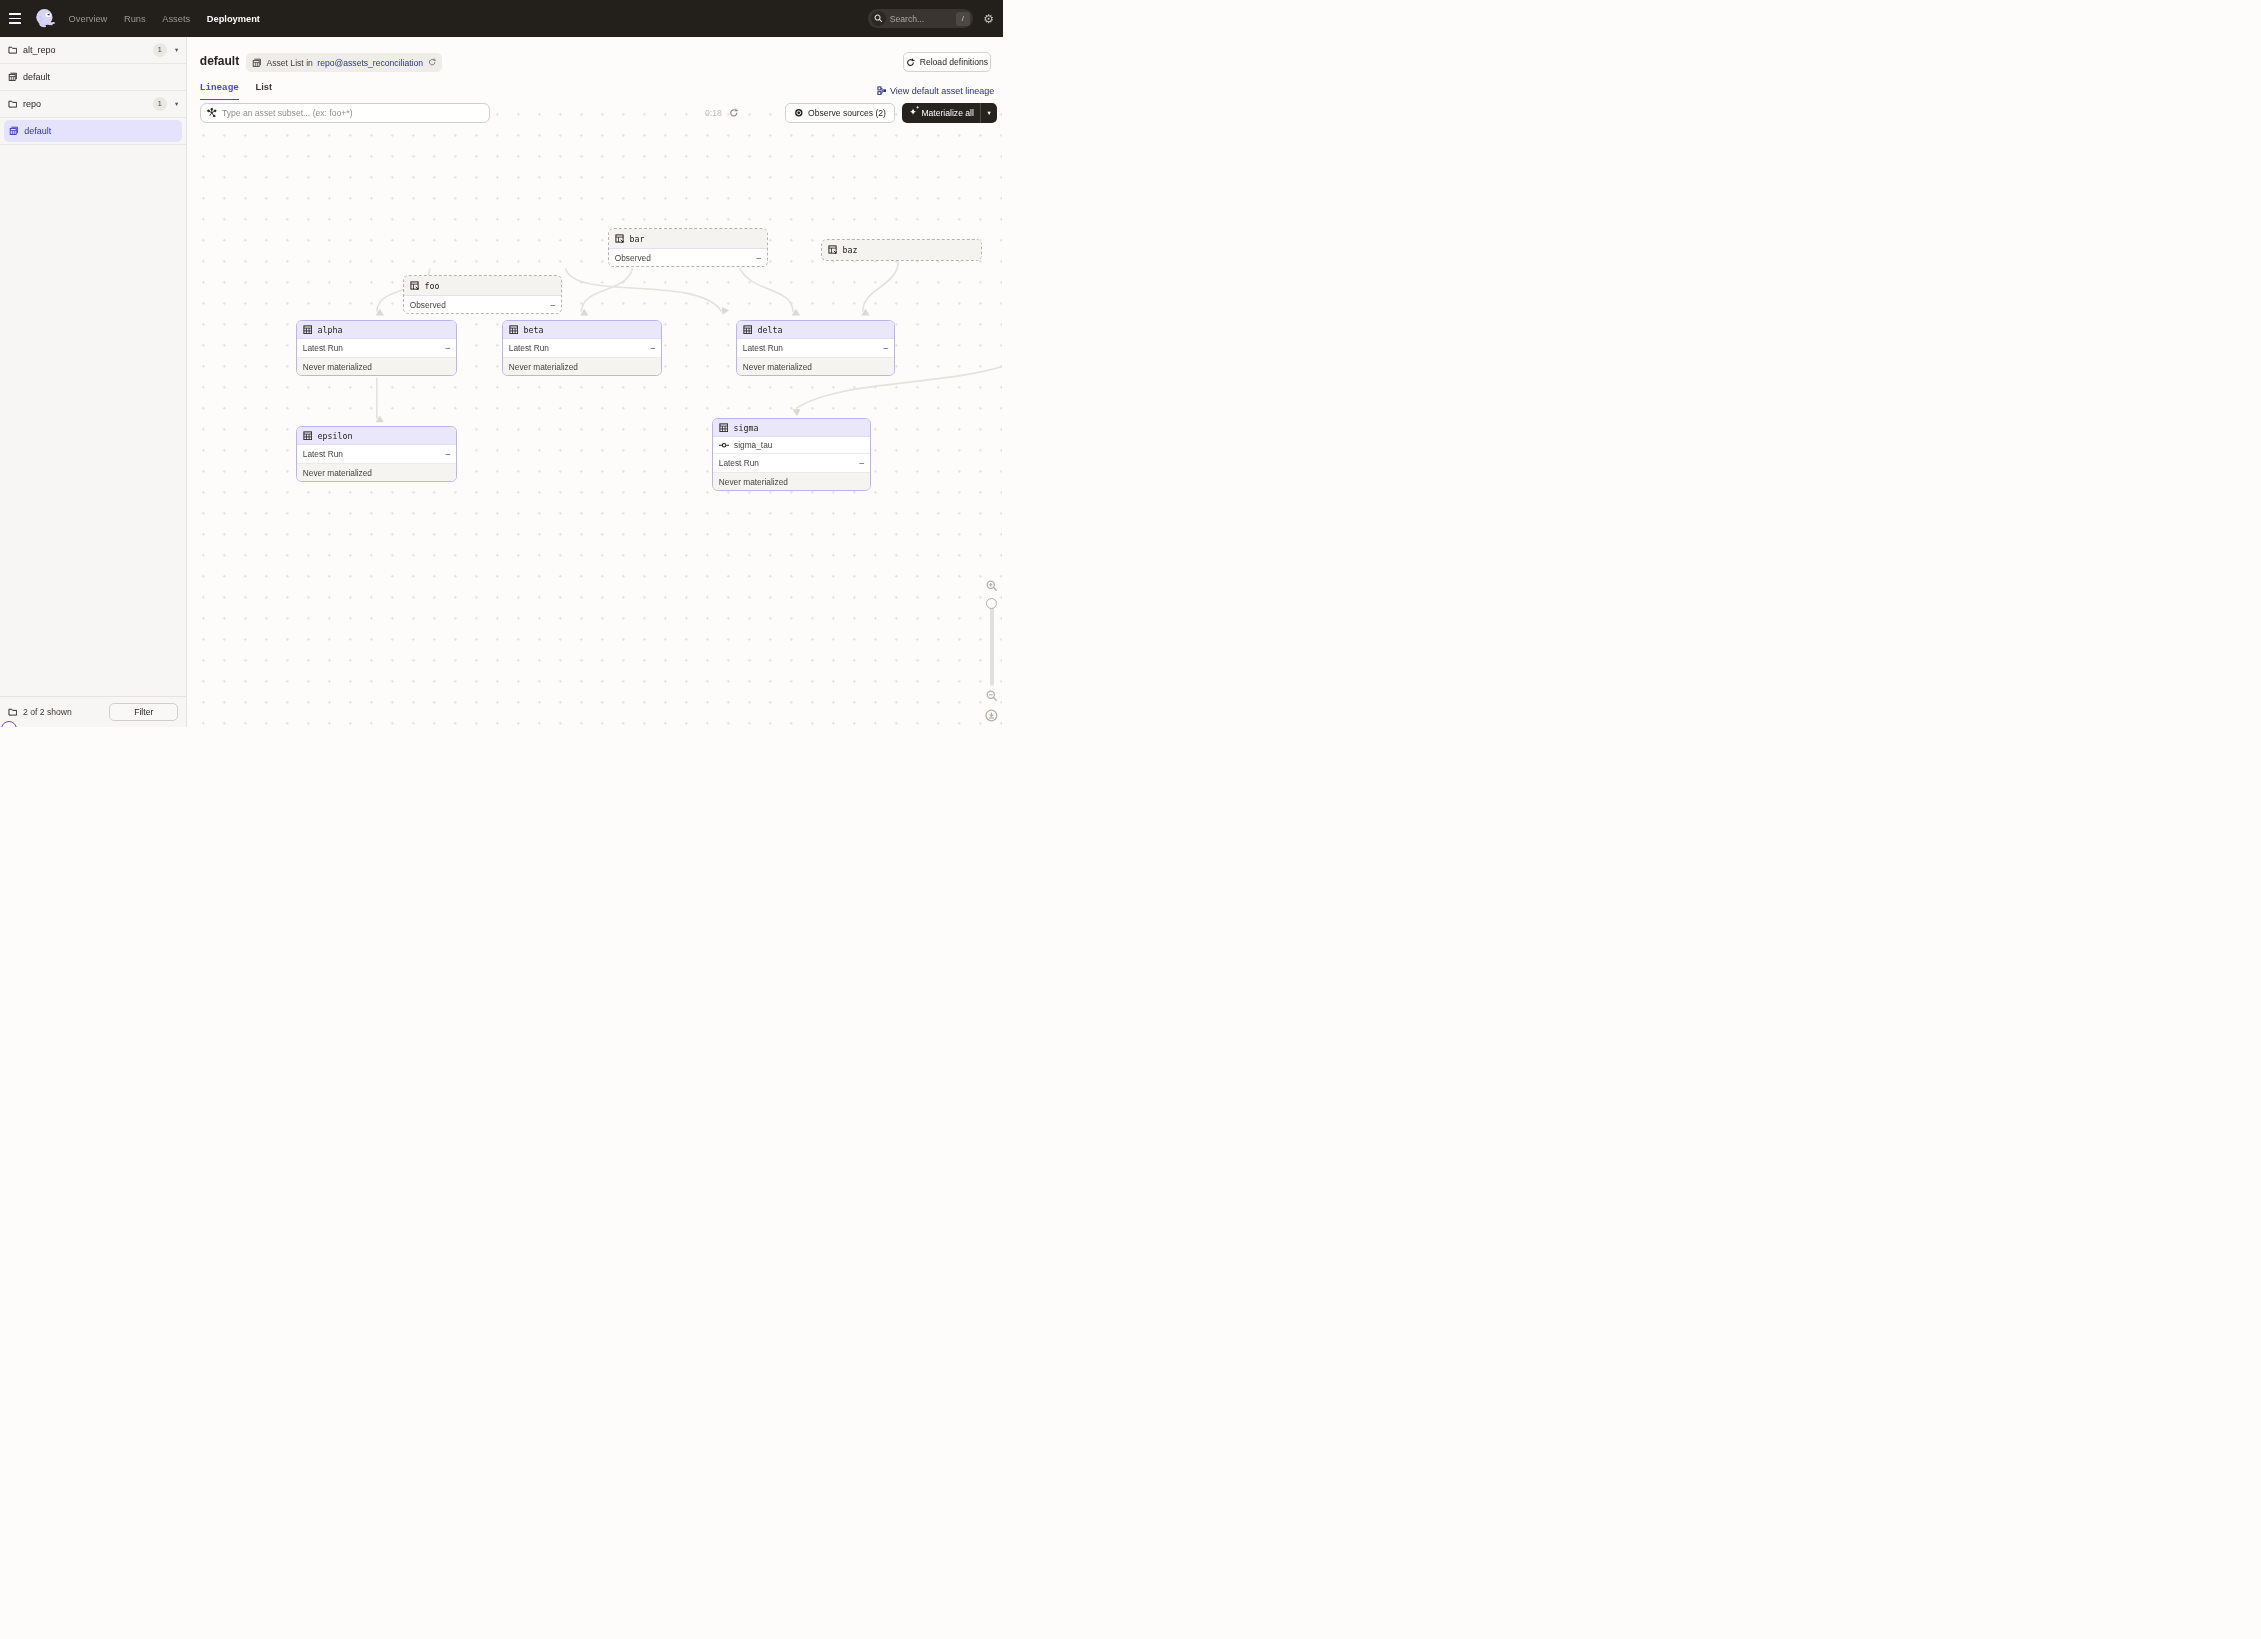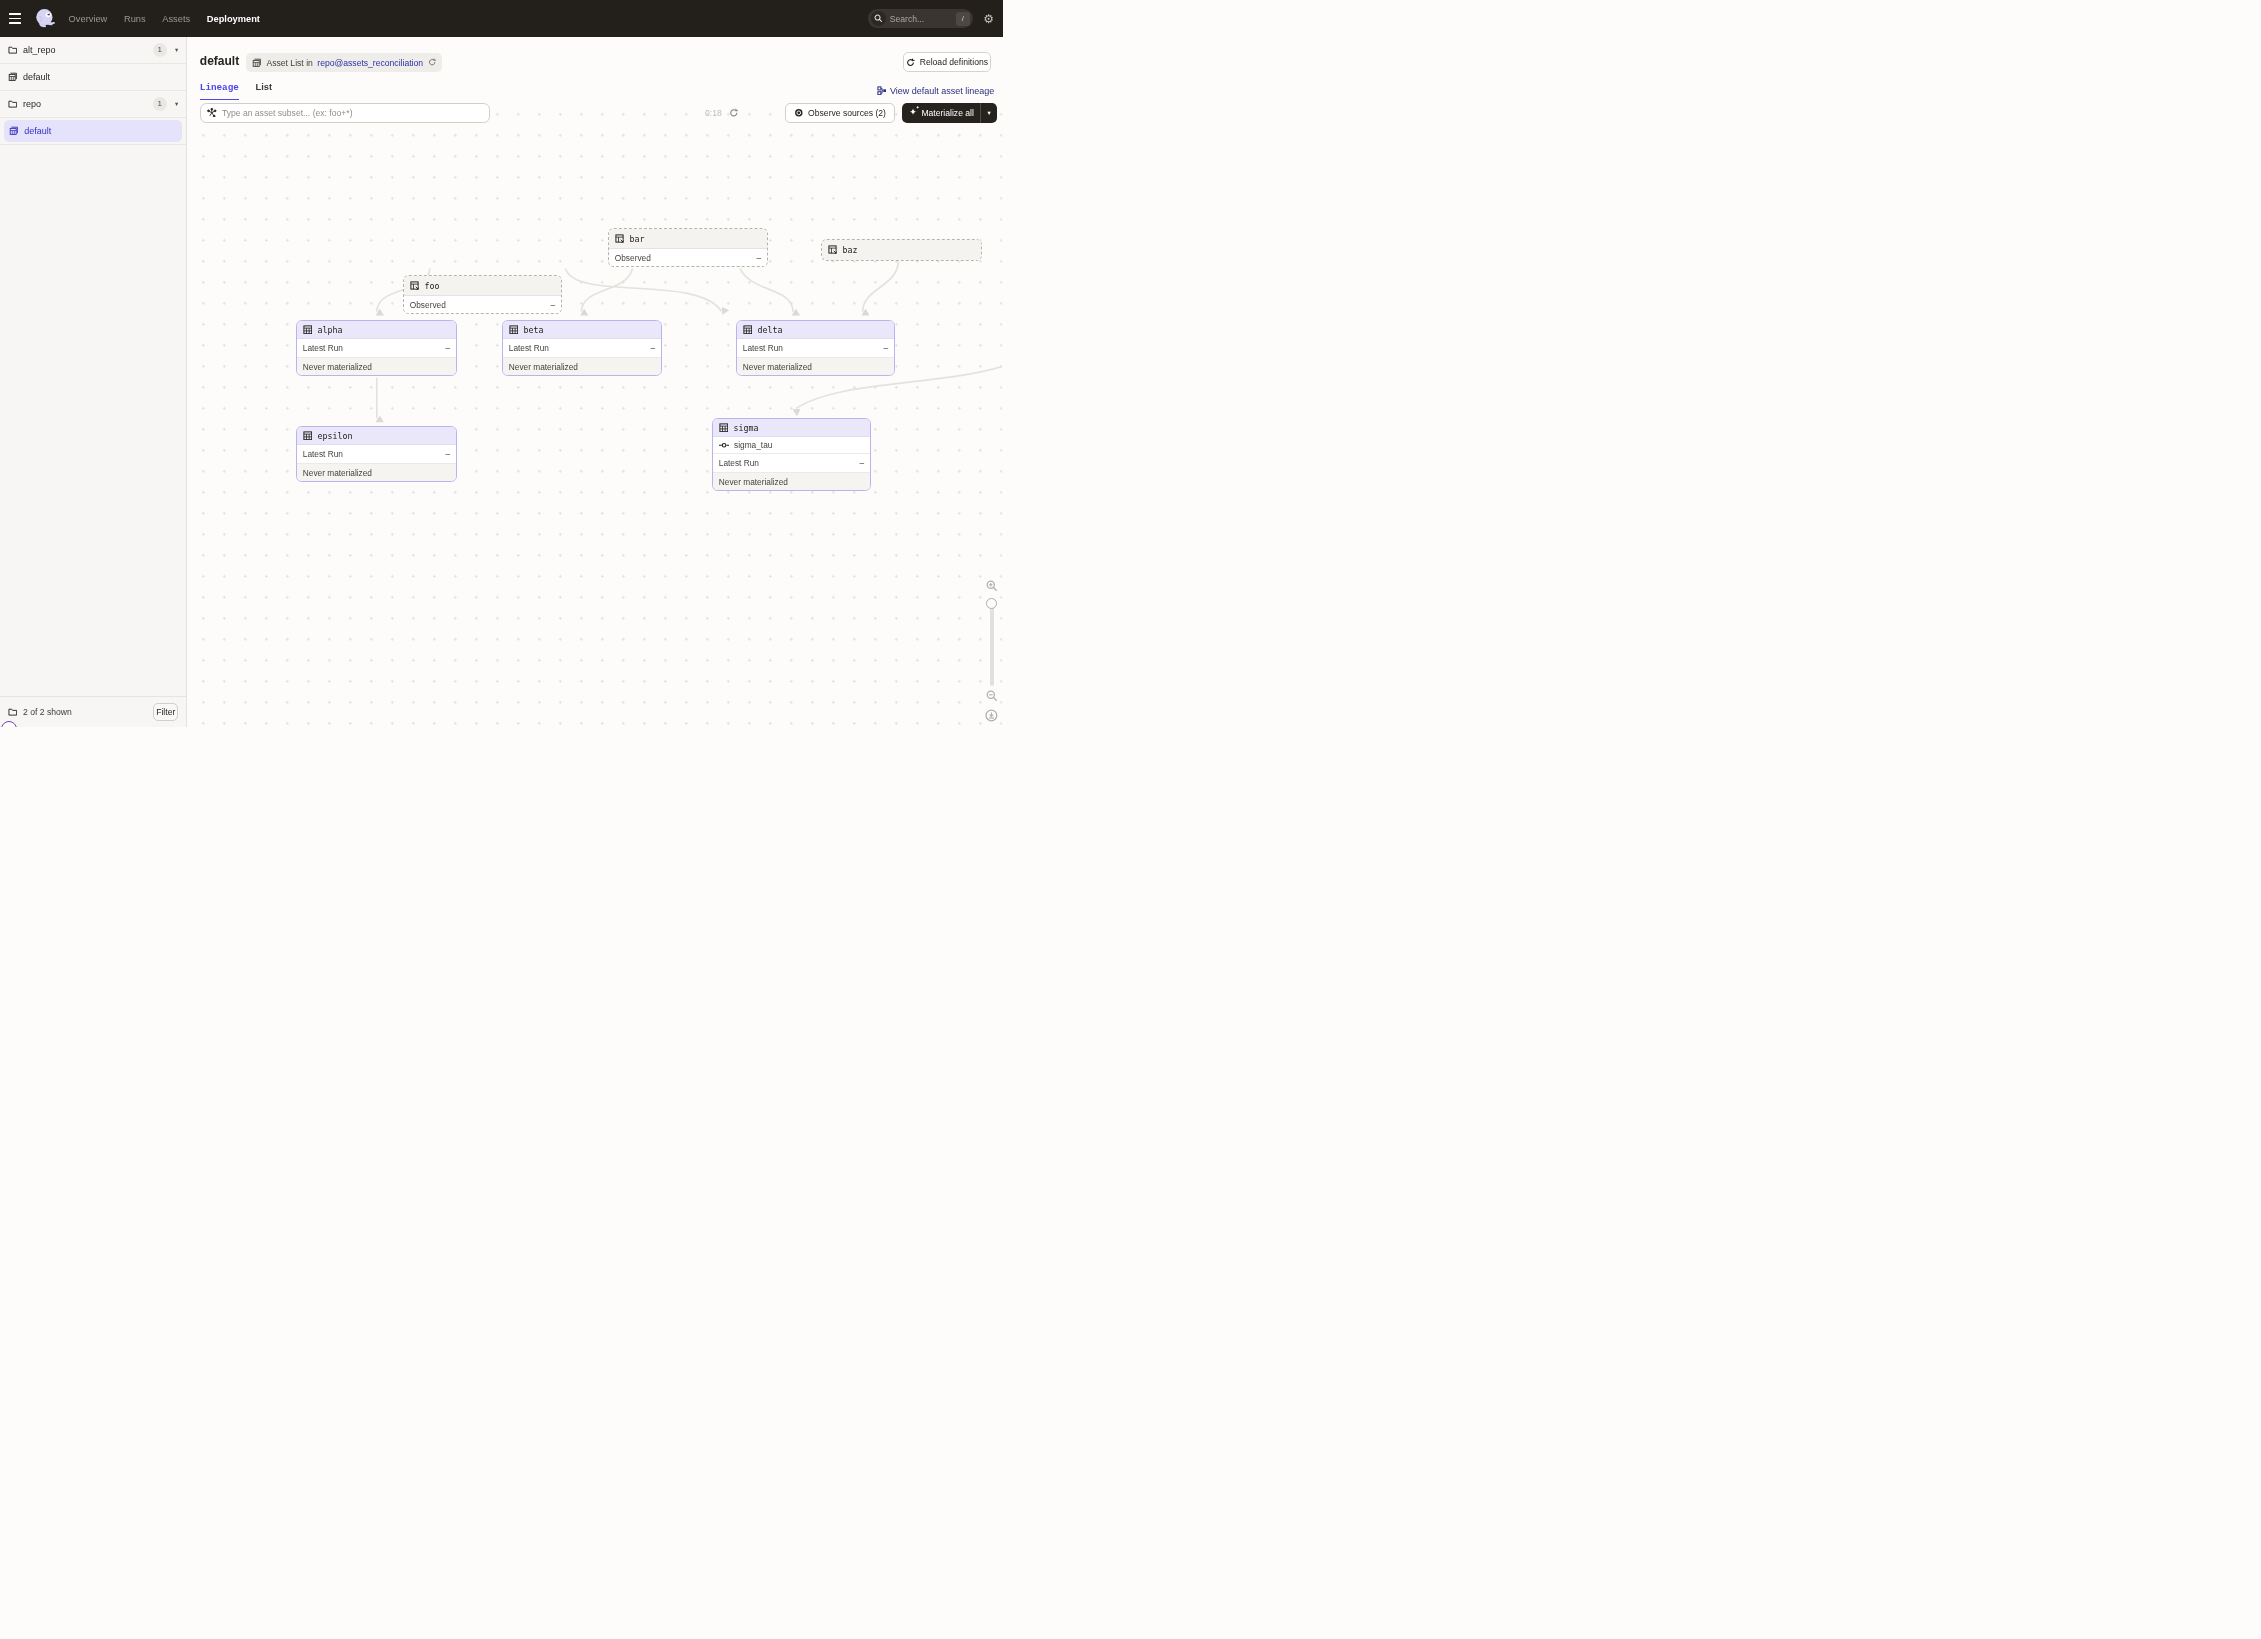--- a/index.html
+++ b/index.html
@@ -25,21 +25,21 @@
 
   
   .sidebar { position:absolute; left:0; top:37px; width:187px; height:690px; background:#F7F6F4; border-right:0.6px solid #E5E3E0; }
   .side-row { height:27px; display:flex; align-items:center; padding:0 7.7px; border-bottom:0.6px solid #E9E7E4; font-size:9px; color:#2B2723; gap:5.8px; cursor:pointer; }
   .side-row .grow { flex:1; }
   .count-badge { min-width:14px; height:13.4px; border-radius:7px; background:#EAE8E4; color:#55514C; font-size:8px; display:flex; align-items:center; justify-content:center; padding:0 3.8px; }
   .caret { font-size:6.4px; color:#55514C; margin-left:2.6px; }
   .side-row.selected-wrap { border-bottom:0.6px solid #E9E7E4; padding:0 3.8px; }
   .selected-pill { width:100%; height:22px; background:#E5E3FB; border-radius:5.1px; display:flex; align-items:center; gap:5.8px; padding:0 5.1px; color:#332EC6; }
   .side-footer { position:absolute; left:0; bottom:0; width:100%; height:31px; border-top:0.6px solid #E5E3E0; display:flex; align-items:center; padding:0 7.7px; gap:5.8px; font-size:8.6px; color:#3E3A35; background:#F7F6F4;}
-  .filter-btn { margin-left:auto; height:18.5px; padding:0 2px; border:0.6px solid #D2CFCA; border-radius:5.1px; background:#F9F8F6; font-size:8.6px; color:#26221E; display:flex; align-items:center; cursor:pointer; }
+  .filter-btn { margin-left:auto; height:18.5px; padding:0 24px; border:0.6px solid #D2CFCA; border-radius:5.1px; background:#F9F8F6; font-size:8.6px; color:#26221E; display:flex; align-items:center; cursor:pointer; }
   .purple-arc { position:absolute; left:0.6px; bottom:-10.2px; width:16.6px; height:16.6px; border-radius:50%; border:1.9px solid #7743A6; background:#fff; }
 
   
   .main { position:absolute; left:187px; top:37px; width:815px; height:690px; background:#FDFCFB; }
   .main-header { position:relative; height:63px; }
   .page-title { position:absolute; left:12.8px; top:16.6px; font-size:12px; font-weight:bold; color:#26221E; }
   .group-tag { position:absolute; left:59px; top:16px; height:19px; background:#EFEDEA; border-radius:5.1px; display:flex; align-items:center; gap:4.5px; padding:0 6.4px; font-size:8.6px; color:#44403B; }
   .group-tag a { color:#2B2FA8; text-decoration:none; cursor:pointer; }
   .reload-btn { position:absolute; right:11px; top:15.3px; height:20px; border:0.6px solid #D6D3CE; background:#FFFFFF; border-radius:5.1px; display:flex; align-items:center; gap:4.5px; padding:0 2px; font-size:8.6px; color:#26221E; cursor:pointer; }
   .tabs { position:absolute; left:12.8px; bottom:0; display:flex; gap:16.6px; font-size:9.3px; }

